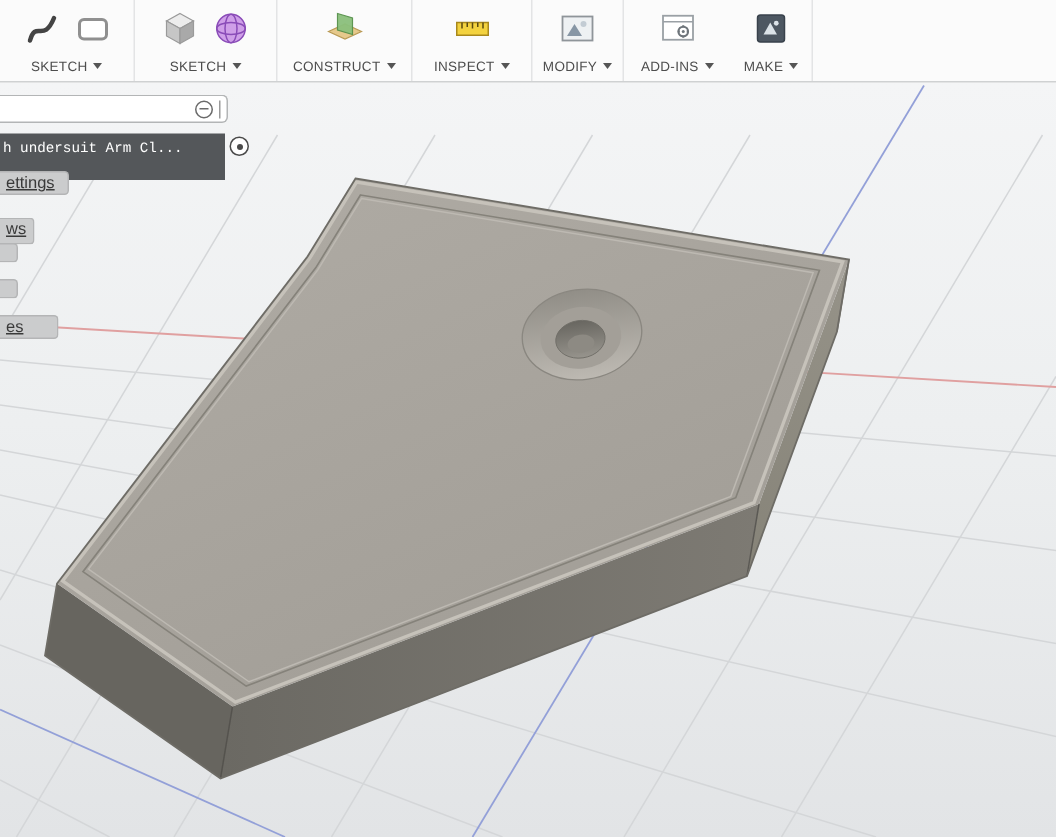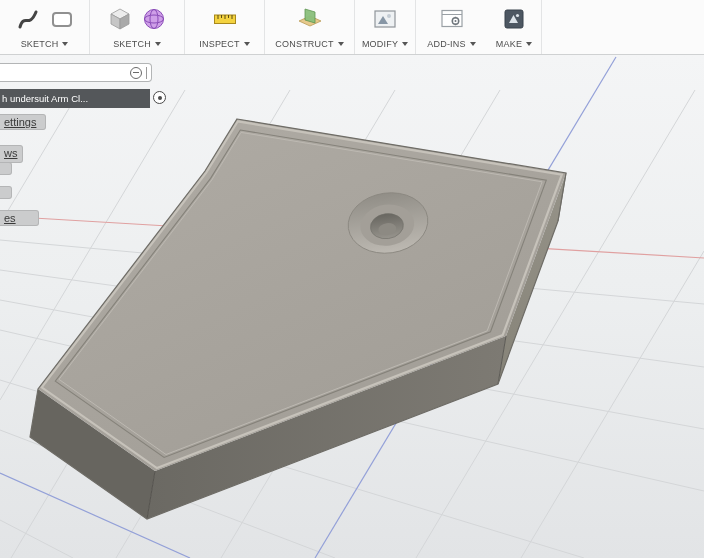--- a/index.html
+++ b/index.html
@@ -31,23 +31,23 @@
   .browser-header{
     position:absolute;top:8px;left:0;width:152px;height:19px;z-index:20;
     background:#ffffff;border:1px solid #b3b5b6;border-left:none;border-radius:0 4px 4px 0;
     display:flex;align-items:center;justify-content:flex-end;padding-right:4px;gap:4px;
   }
   .minus-circle{width:12px;height:12px;border:1.5px solid #6a6a6a;border-radius:50%;
     display:flex;align-items:center;justify-content:center;cursor:pointer;}
   .minus-circle::after{content:"";width:6px;height:1.5px;background:#6a6a6a;display:block;}
   .vbar{width:1px;height:12px;background:#9a9a9a;}
   .doc-row{
-    position:absolute;top:34px;left:0;width:150px;height:19px;z-index:20;
+    position:absolute;top:34px;left:0;width:150px;height:31px;z-index:20;
     background:#54575a;color:#ffffff;font-size:9.5px;line-height:19px;
-    white-space:nowrap;overflow:hidden;padding-left:2px;cursor:pointer;
+    white-space:nowrap;overflow:hidden;padding-left:2px;cursor:pointer;font-family:Liberation Mono, monospace;
   }
   .doc-radio{
     position:absolute;top:36px;left:153px;width:13px;height:13px;z-index:20;
     background:#ffffff;border:1.5px solid #4a4a4a;border-radius:50%;cursor:pointer;
     display:flex;align-items:center;justify-content:center;
   }
   .doc-radio::after{content:"";width:4px;height:4px;border-radius:50%;background:#4a4a4a;}
   .stub{
     position:absolute;left:0;z-index:20;background:#cbcccd;border:1px solid #b4b5b6;border-left:none;
     border-radius:0 3px 3px 0;font-size:11px;color:#3a3a3a;line-height:14px;
@@ -98,46 +98,46 @@
         </div>
       </div>
       <div class="tb-label">
         <span>SKETCH</span>
           <span class="caret"></span>
       </div>
     </div>
 
 
 
+    <div class="tb-sec" style="width:90px">
+      <div class="tb-icons">
+        <div class="tb-btn">
+          <svg width="26" height="26" viewBox="0 0 26 26">
+            <polygon points="2,15 13,10 24,15 13,20" fill="#e6c98c" stroke="#b99a55" stroke-width="0.8"></polygon>
+            <polygon points="8,3 18,6 18,17 8,14" fill="#8bc07c" stroke="#55904a" stroke-width="0.8" opacity="0.95"></polygon>
+          </svg>
+        </div>
+      </div>
+      <div class="tb-label">
+        <span>CONSTRUCT</span>
+          <span class="caret"></span>
+      </div>
+    </div>
+
     <div class="tb-sec" style="width:80px">
       <div class="tb-icons">
         <div class="tb-btn">
           <svg width="26" height="26" viewBox="0 0 26 26">
             <rect x="2.5" y="9" width="21" height="8.5" fill="#f3d23f" stroke="#a8881c" stroke-width="1"></rect>
             <path d="M6 9 v4 M9.5 9 v3 M13 9 v4 M16.5 9 v3 M20 9 v4" stroke="#5a4a10" stroke-width="1"></path>
           </svg>
         </div>
       </div>
       <div class="tb-label">
         <span>INSPECT</span>
-          <span class="caret"></span>
-      </div>
-    </div>
-
-    <div class="tb-sec" style="width:90px">
-      <div class="tb-icons">
-        <div class="tb-btn">
-          <svg width="26" height="26" viewBox="0 0 26 26">
-            <polygon points="2,15 13,10 24,15 13,20" fill="#e6c98c" stroke="#b99a55" stroke-width="0.8"></polygon>
-            <polygon points="8,3 18,6 18,17 8,14" fill="#8bc07c" stroke="#55904a" stroke-width="0.8" opacity="0.95"></polygon>
-          </svg>
-        </div>
-      </div>
-      <div class="tb-label">
-        <span>CONSTRUCT</span>
           <span class="caret"></span>
       </div>
     </div>
 
     <div class="tb-sec" style="width:61px">
       <div class="tb-icons">
         <div class="tb-btn">
           <svg width="26" height="26" viewBox="0 0 26 26">
             <rect x="3" y="5" width="20" height="16" fill="#eef1f3" stroke="#8f959a" stroke-width="1.2"></rect>
             <polygon points="6,18 11,10 16,18" fill="#8796a5"></polygon>

